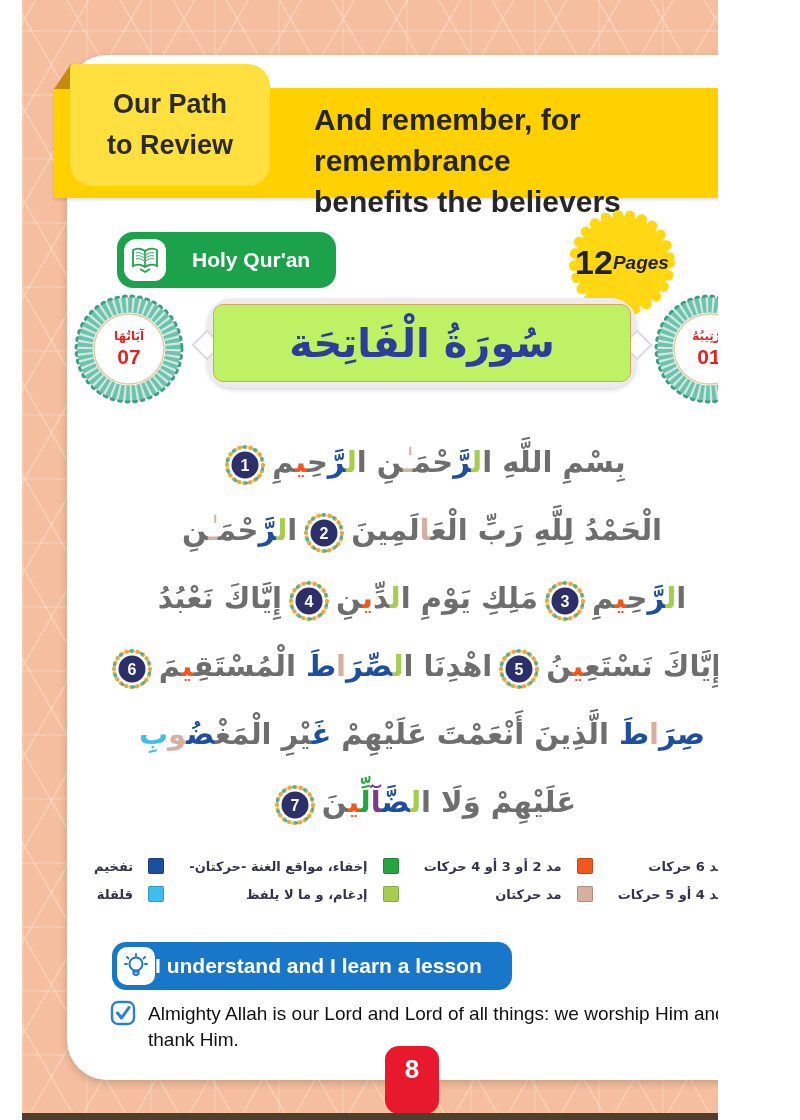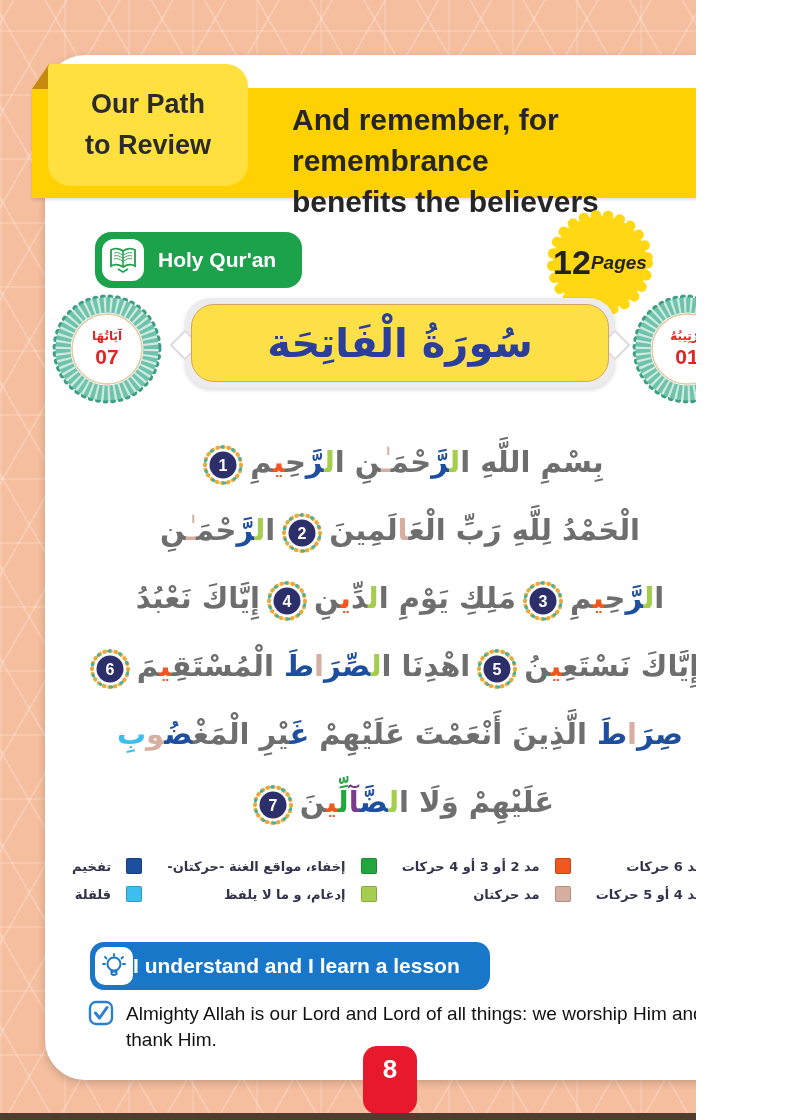--- a/index.html
+++ b/index.html
@@ -3,61 +3,61 @@
 <meta charset="utf-8">
 <style>
   html,body{margin:0;padding:0;}
   .page{position:relative;width:696px;height:1120px;overflow:hidden;
     font-family:"Liberation Sans",sans-serif;
     background-color:#F5BE9E;
     background-image:
       repeating-linear-gradient(60deg, rgba(255,255,255,.22) 0 2px, transparent 2px 46px),
       repeating-linear-gradient(-60deg, rgba(255,255,255,.22) 0 2px, transparent 2px 46px),
       repeating-linear-gradient(0deg, rgba(255,255,255,.16) 0 2px, transparent 2px 64px),
-      repeating-linear-gradient(90deg, rgba(255,255,255,.14) 0 2px, transparent 2px 64px);}
+      repeating-linear-gradient(90deg, rgba(255,255,255,.14) 0 2px, transparent 2px 64px); margin-left: 22px;}
   .card{position:absolute;left:45px;top:55px;width:712px;height:1025px;background:#fff;
     border-radius:40px;box-shadow:0 3px 8px rgba(0,0,0,.18);}
   
   .banner{position:absolute;left:32px;top:88px;width:746px;height:110px;background:#FFD100;
     box-shadow:0 2px 3px rgba(0,0,0,.12);}
   .fold-left{position:absolute;left:32px;top:64px;width:17px;height:25px;background:#C68A0C;
     clip-path:polygon(100% 0,100% 100%,0 100%);}
   .fold-right{position:absolute;left:748px;top:198px;width:30px;height:30px;background:#C68A0C;
     clip-path:polygon(0 0,100% 0,0 100%);}
   .tab{position:absolute;left:48px;top:64px;width:200px;height:122px;background:#FFE03E;
     border-radius:22px;border-top-left-radius:4px;display:flex;flex-direction:column;
     align-items:center;justify-content:center;}
   .tab div{font-size:27px;font-weight:bold;color:#2b2b2b;line-height:41px;}
   .banner-text{position:absolute;left:292px;top:99px;}
   .banner-text div{font-size:30px;font-weight:bold;color:#262626;line-height:41px;}
   
   .quran-badge{position:absolute;left:95px;top:232px;display:inline-flex;align-items:center;
-    gap:14px;background:#1DA24C;border-radius:16px;padding:7px 26px 7px 7px;height:42px;}
+    gap:26px;background:#1DA24C;border-radius:16px;padding:7px 26px 7px 7px;height:42px;}
   .quran-icon-box{width:42px;height:42px;background:#fff;border-radius:12px;display:flex;
     align-items:center;justify-content:center;}
   .quran-badge .lbl{color:#fff;font-size:21px;font-weight:bold;}
   
   .pages-badge{position:absolute;left:543px;top:206px;width:114px;height:114px;}
   .pages-badge .txt{position:absolute;inset:0;display:flex;flex-direction:row;align-items:center;
     justify-content:center;line-height:1.05;}
   .pages-badge .num{font-size:34px;font-weight:bold;color:#232323;}
   .pages-badge .cap{font-size:19px;font-weight:bold;color:#232323;font-style:italic;}
   
   .medallion{position:absolute;width:114px;height:114px;}
   .medallion .txt{position:absolute;inset:0;display:flex;flex-direction:column;align-items:center;
     justify-content:center;line-height:1.2;}
   .medallion .lbl{font-size:12px;font-weight:bold;color:#E02525;font-family:"DejaVu Sans",sans-serif;}
   .medallion .val{font-size:21px;font-weight:bold;color:#E02525;}
   .med-left{left:50px;top:292px;}
   .med-right{left:630px;top:292px;}
   
   .title-frame{position:absolute;left:185px;top:298px;width:430px;height:90px;background:#ECECEF;
     border-radius:26px;box-shadow:0 2px 4px rgba(0,0,0,.15);}
-  .title-inner{position:absolute;inset:6px;border:1.5px solid #D8A554;border-radius:23px;
-    background:#fde047;display:flex;align-items:center;justify-content:center;}
+  .title-inner{position:absolute;inset:6px;border:1.5px solid #D8A554;border-radius:10px;
+    background:#bef264;display:flex;align-items:center;justify-content:center;}
   .title-notch{position:absolute;top:50%;width:18px;height:18px;margin-top:-9px;background:#fff;
     border:2px solid #DADAE0;transform:rotate(45deg);}
   .notch-l{left:-11px;} .notch-r{right:-11px;}
   .surah-title{font-family:"DejaVu Sans",sans-serif;font-size:40px;font-weight:bold;color:#2B3E9C;direction:rtl;}
   
   .verses{position:absolute;left:70px;top:428px;width:660px;direction:rtl;text-align:center;}
   .verse-line{height:68px;line-height:68px;font-family:"DejaVu Sans",sans-serif;font-size:29px;
     color:#6E6E6E;font-weight:bold;white-space:nowrap;}
   .vbadge{display:inline-block;width:40px;height:40px;vertical-align:middle;margin:0 7px;position:relative;top:-3px;}
   

